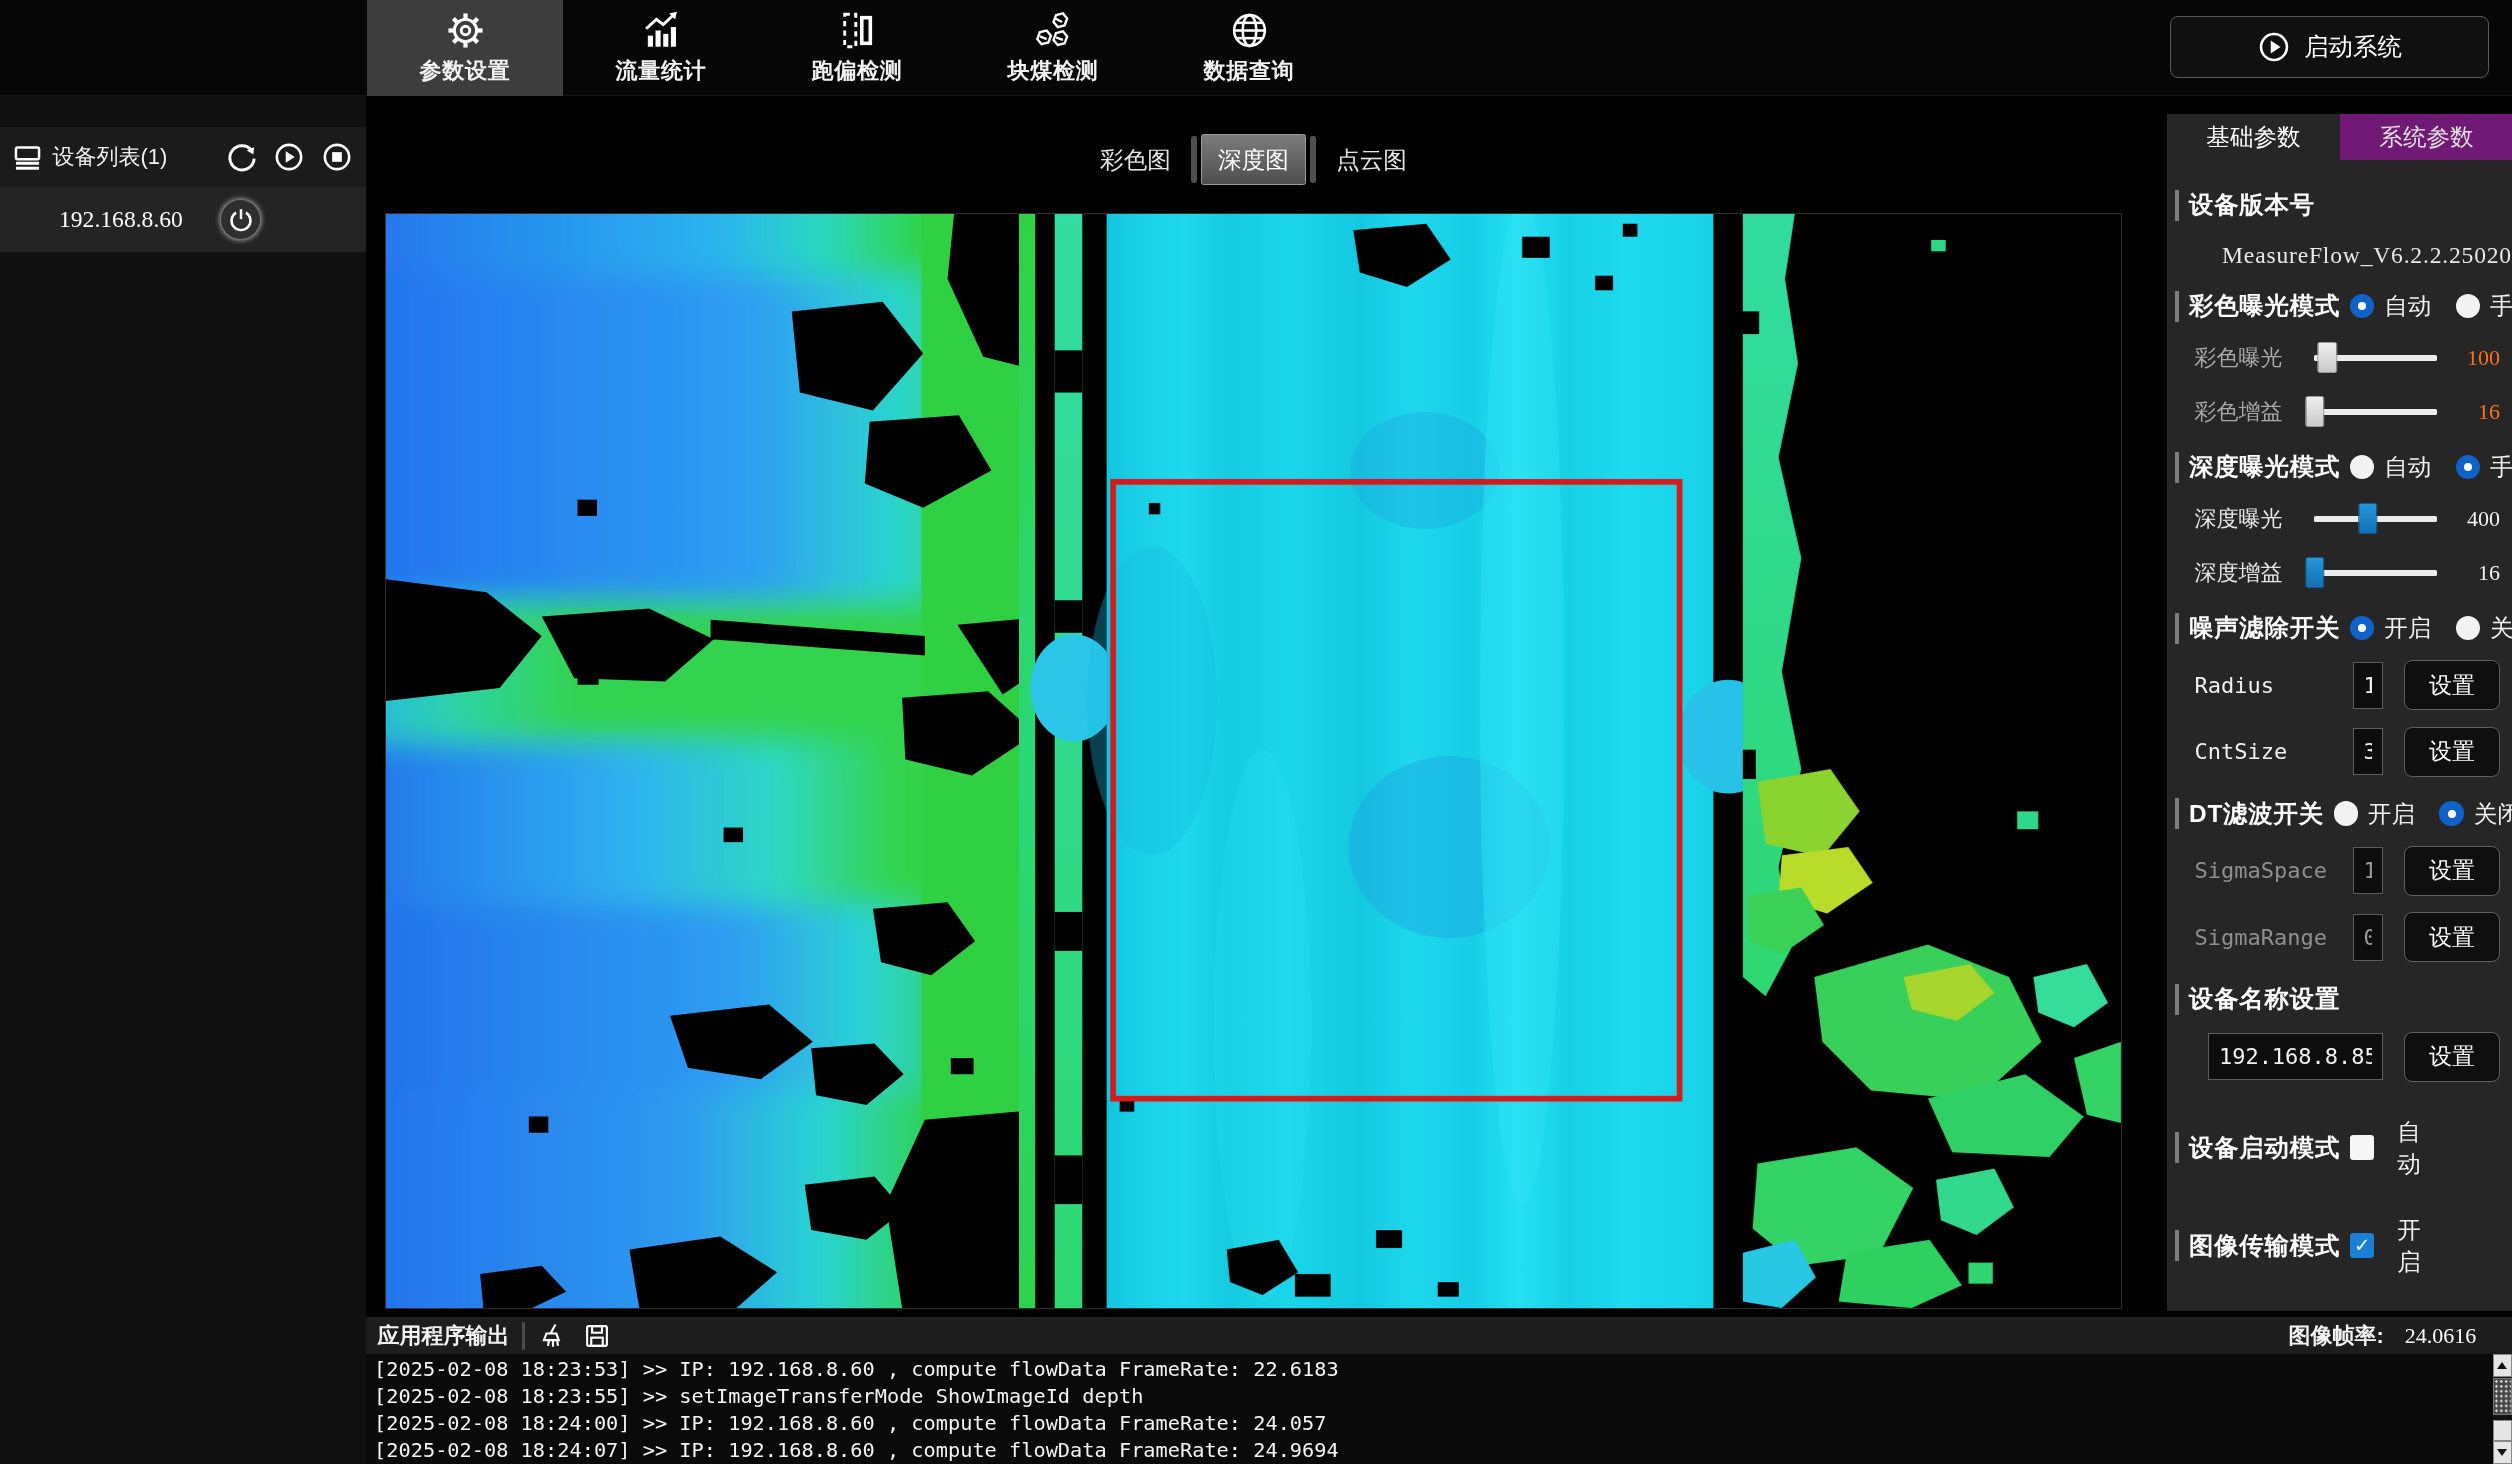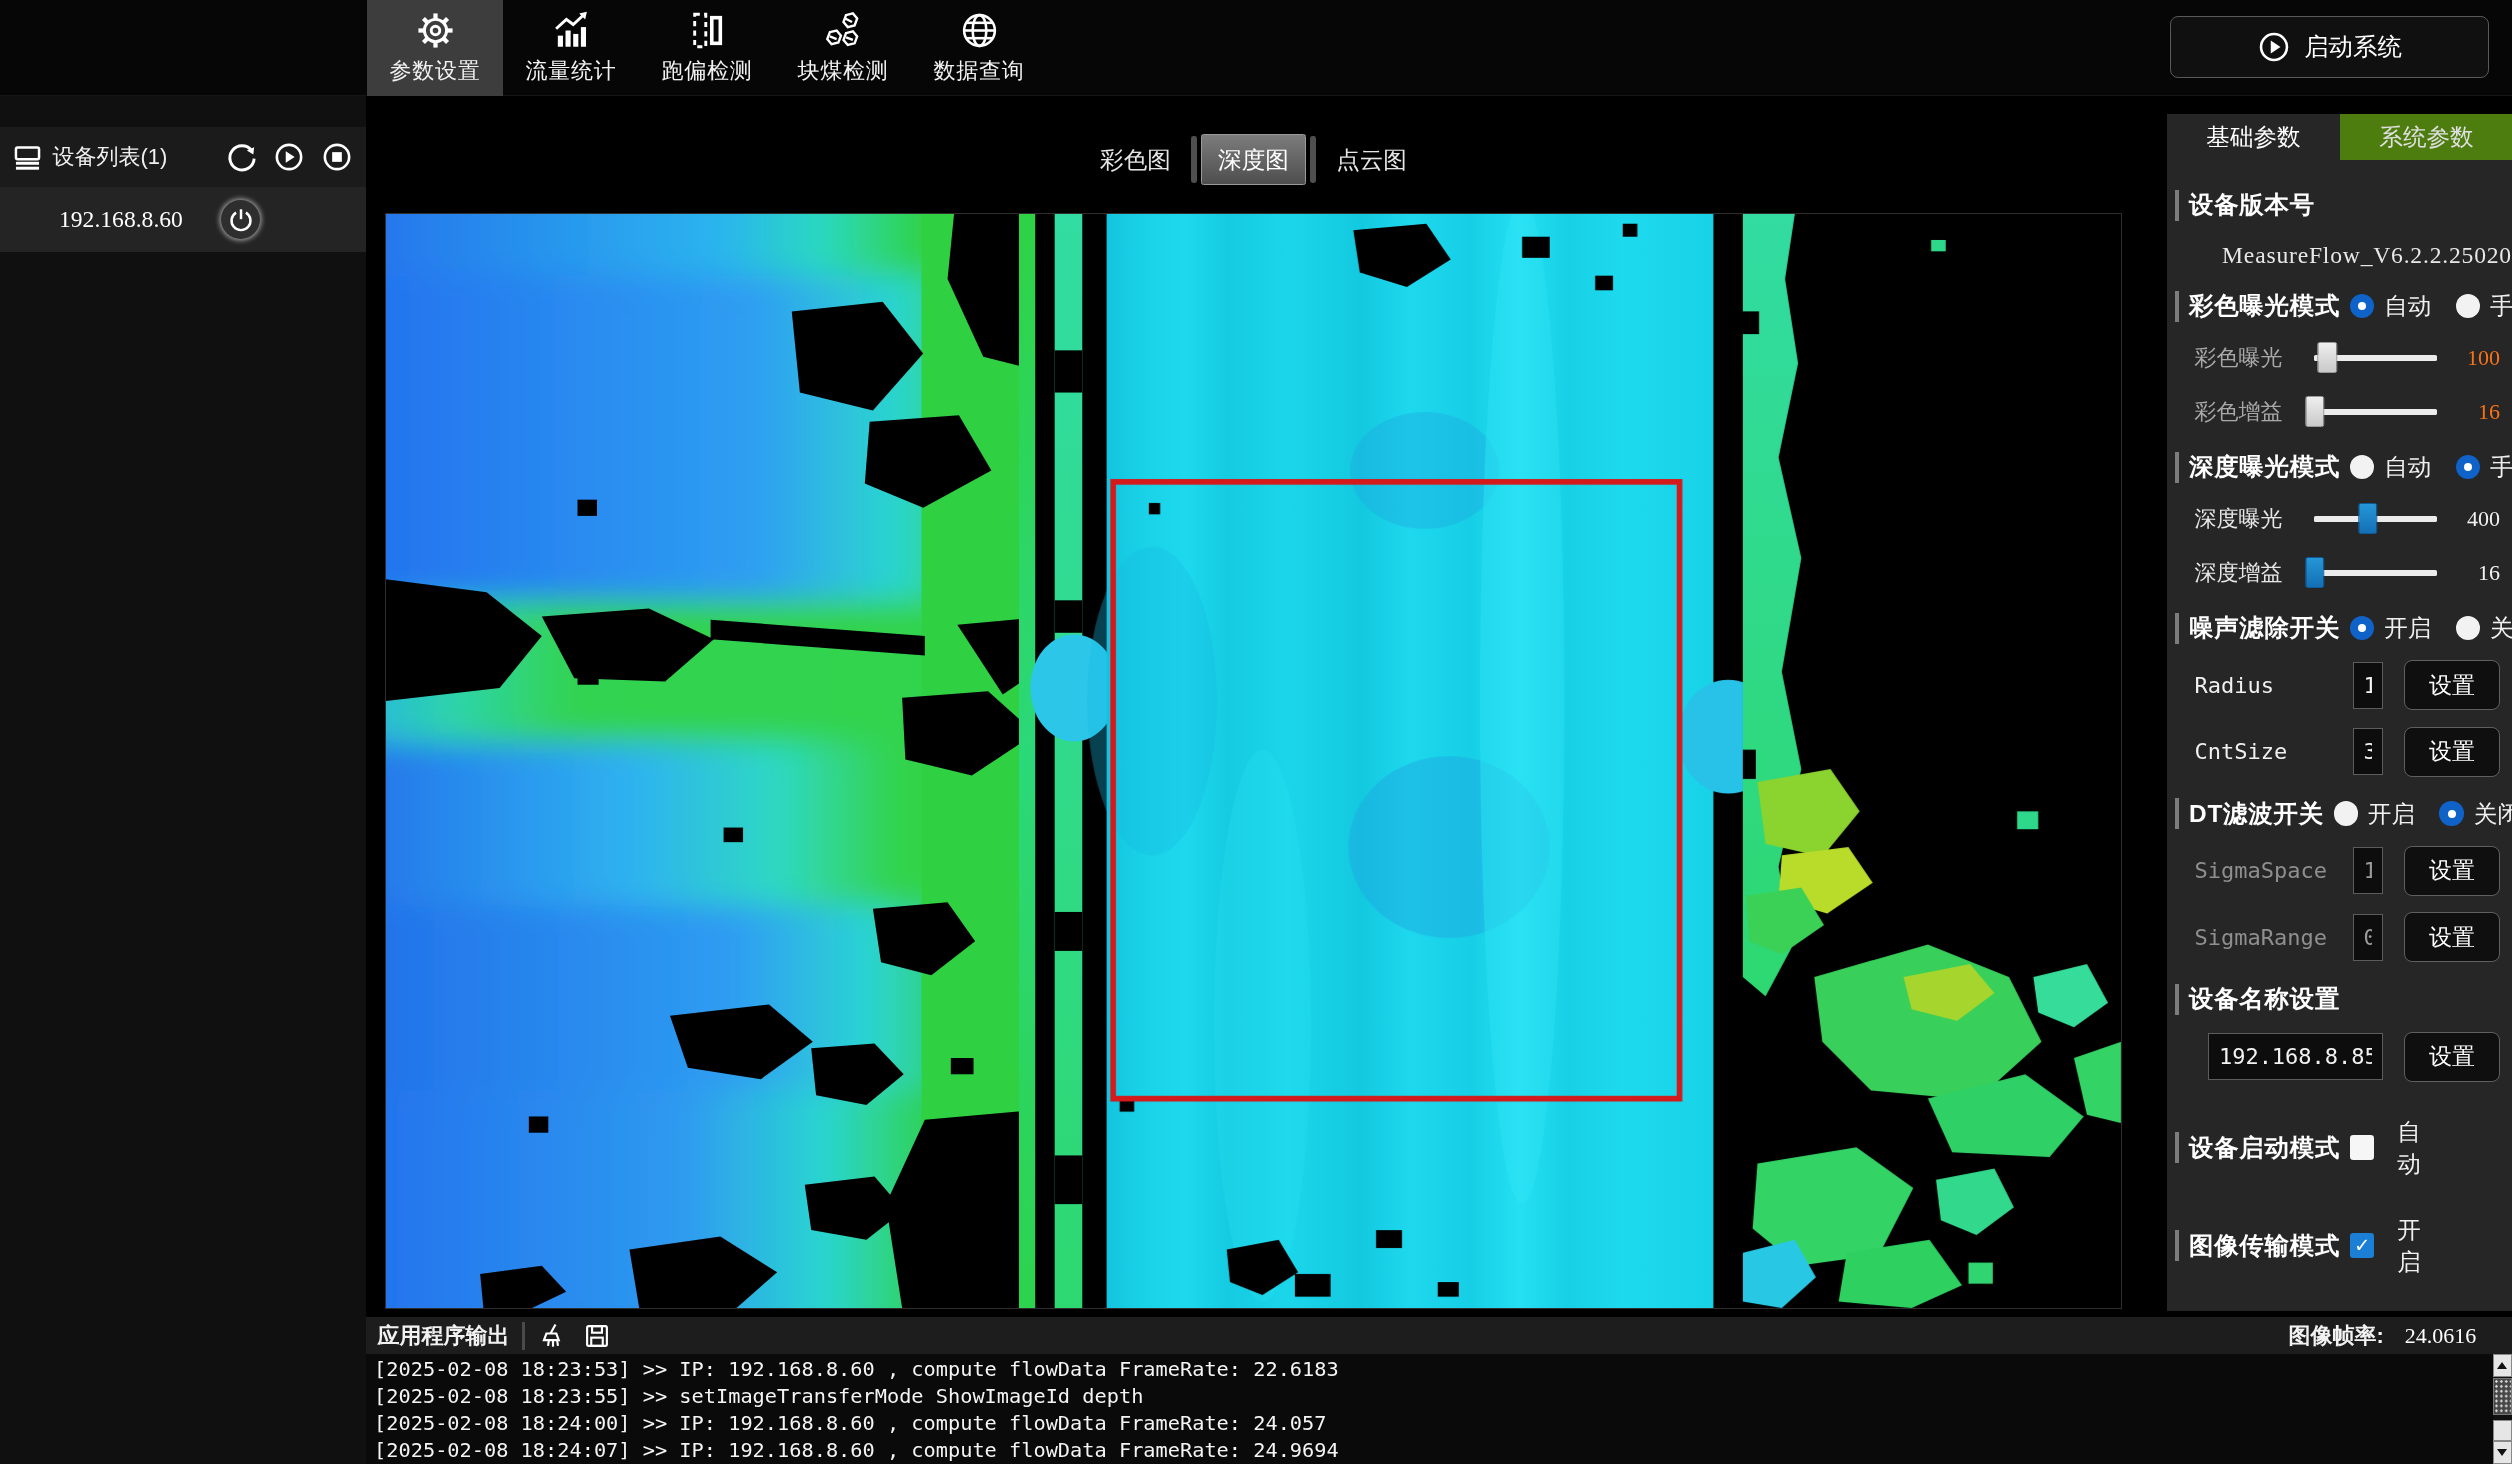--- a/index.html
+++ b/index.html
@@ -8,21 +8,21 @@
     width:2512px; height:1464px; position:relative; overflow:hidden;
     font-family:"Liberation Sans","DejaVu Sans",sans-serif;
     font-size:23px; color:#e8e8e8;
     -webkit-font-smoothing:antialiased;
   }
   svg { display:block; }
 
   
   .toolbar { position:absolute; left:0; top:0; width:2512px; height:96px; background:#060606; border-bottom:0.8px solid #151515; }
   .tool-btns { position:absolute; left:367px; top:0; height:96px; display:flex; }
-  .tool-btn { width:136px; height:96px; display:flex; flex-direction:column; align-items:center; justify-content:center; gap:5.7px; cursor:pointer; }
+  .tool-btn { width:196px; height:96px; display:flex; flex-direction:column; align-items:center; justify-content:center; gap:5.7px; cursor:pointer;font-weight:bold; }
   .tool-btn.active { background:#3d3d3d; }
   .tool-btn .tlabel { font-size:22px; color:#f2f2f2; letter-spacing:0.8px; }
   .start-btn { position:absolute; right:23px; top:16.3px; width:319px; height:62px; border:0.8px solid #5a5a5a; border-radius:8.1px;
     background:#101010; display:flex; align-items:center; justify-content:center; gap:13px; cursor:pointer; }
   .start-btn span { font-size:24.4px; color:#fff; }
 
   
   .sidebar { position:absolute; left:0; top:96px; width:366px; height:1368px; background:#101010; }
   .dev-header { position:absolute; left:0; top:31px; width:366px; height:60px; background:#1b1b1b; display:flex; align-items:center; padding:0 11.4px; gap:8.1px; }
   .dev-title { font-size:22px; color:#f0f0f0; }
@@ -41,21 +41,21 @@
 
   
   .viewport { position:absolute; left:385px; top:213px; width:1737px; height:1096px; background:#000; border:0.8px solid #2e2e2e; cursor:crosshair; }
   .viewport svg { width:100%; height:100%; }
 
   
   .rpanel { position:absolute; left:2167px; top:114px; width:346px; height:1197px; background:#262626; }
   .rtabs { display:flex; height:46px; }
   .rtab { flex:1; display:flex; align-items:center; justify-content:center; font-size:23.6px; cursor:pointer; }
   .rtab.active { background:#262626; color:#fff; }
-  .rtab.inactive { background:#4d7c0f; color:#e0e0e0; }
+  .rtab.inactive { background:#701a75; color:#e0e0e0; }
   .rbody { padding:8.1px 13px 0 8.1px; }
   .sec { display:flex; align-items:center; gap:9.8px; margin-top:21px; }
   .sec-bar { width:4.1px; height:31px; background:#7d7d7d; flex:0 0 auto; }
   .sec-title { font-size:24.4px; color:#fff; font-weight:bold; letter-spacing:0.8px; white-space:nowrap; }
   .version-val { margin:21px 0 4.9px 47px; font-size:23.6px; color:#e8e8e8; font-family:"Liberation Serif","DejaVu Serif",serif; letter-spacing:0.8px; }
   .radio-group { display:flex; align-items:center; gap:9.8px; margin-left:auto; }
   .radio-group + .radio-group { margin-left:14.6px; }
   .radio { width:24.4px; height:24.4px; border-radius:50%; background:#f2f2f2; position:relative; cursor:pointer; flex:0 0 auto; }
   .radio.checked { background:#0f62c8; }
   .radio.checked::after { content:""; position:absolute; left:8.1px; top:8.1px; width:8.1px; height:8.1px; border-radius:50%; background:#fff; }

